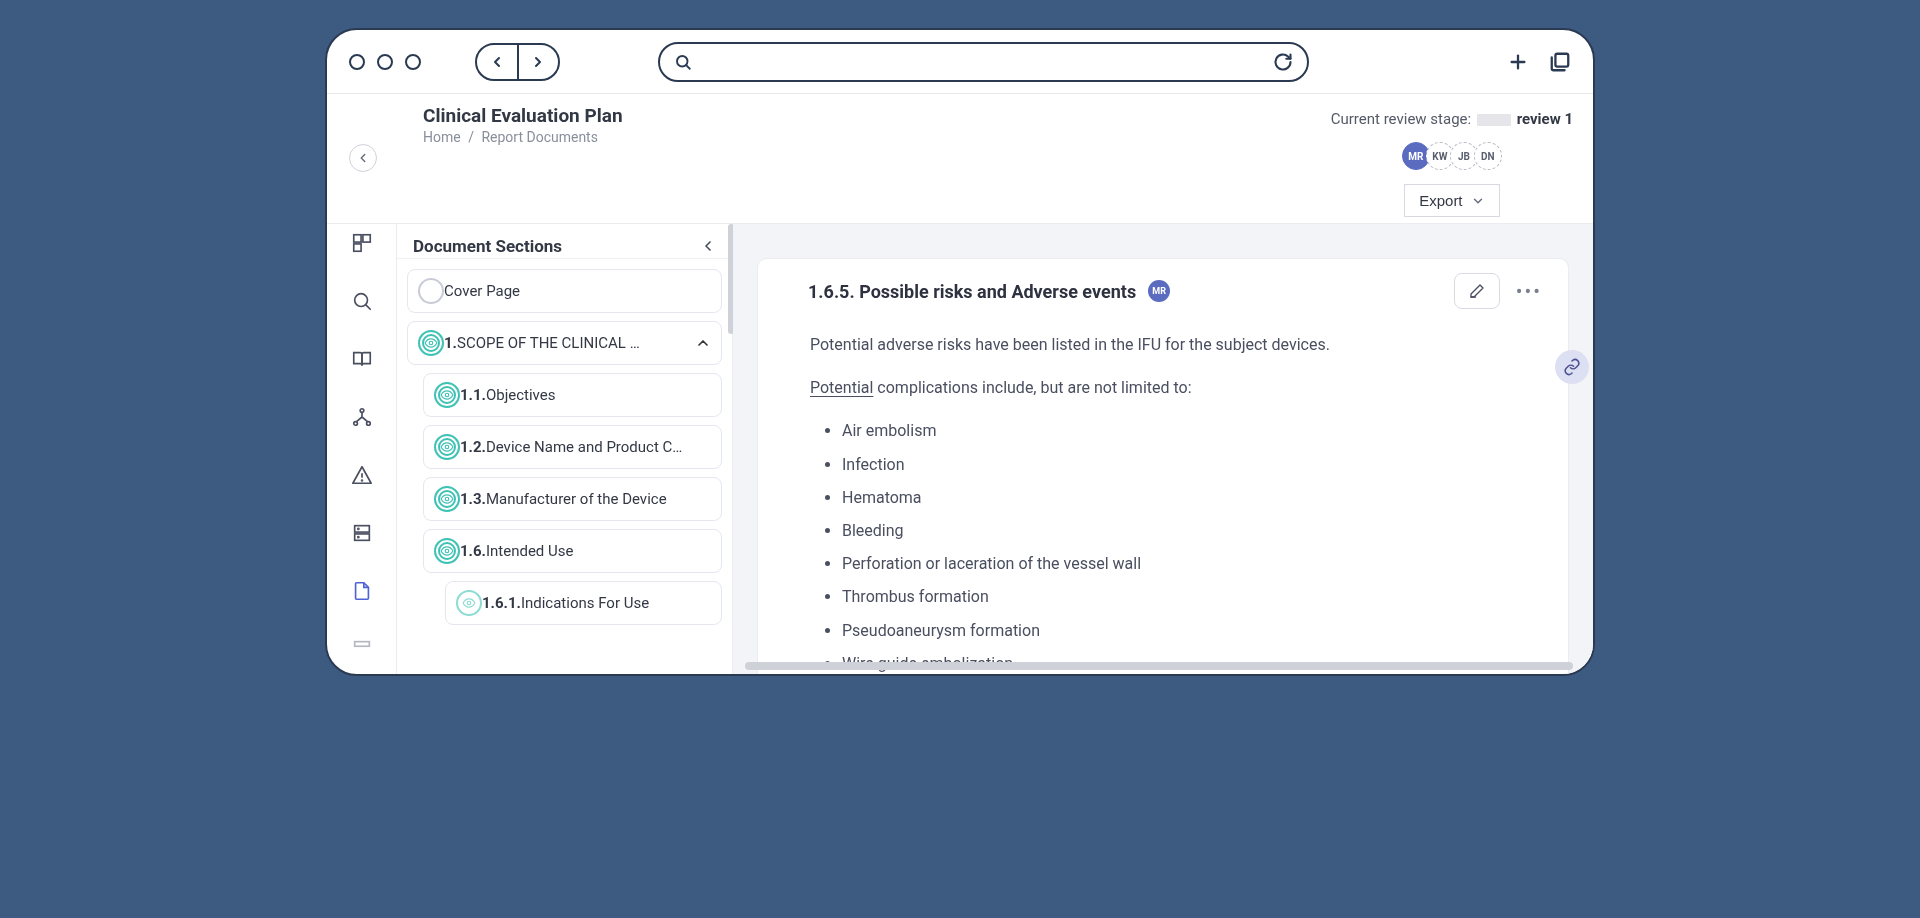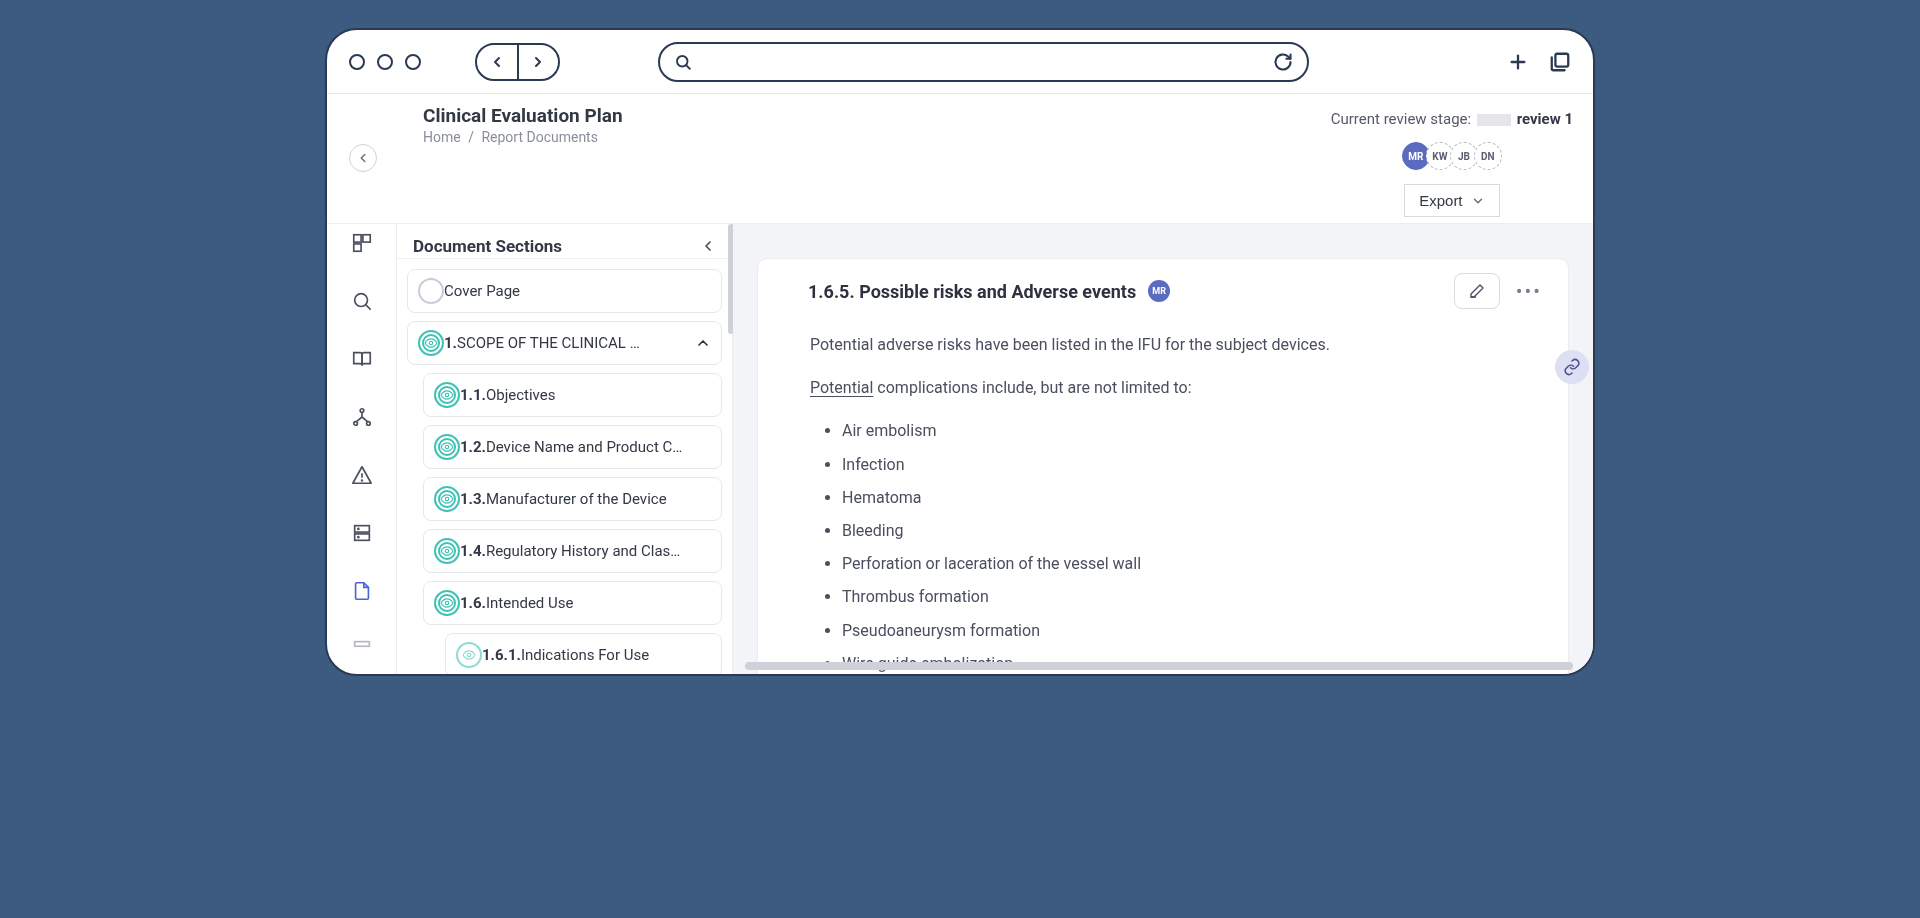--- a/index.html
+++ b/index.html
@@ -358,30 +358,20 @@
           </div>
           <div class="sec indent1">
             <div class="eye teal">
               <svg width="14" height="14" viewBox="0 0 24 24" fill="none" stroke="currentColor" stroke-width="2">
                 <path d="M2 12s3.5-7 10-7 10 7 10 7-3.5 7-10 7S2 12 2 12z"></path>
                 <circle cx="12" cy="12" r="3"></circle>
               </svg>
             </div>
             <span class="num">1.3.</span>
             <span class="label">Manufacturer of the Device</span>
-          </div>
-          <div class="sec indent1">
-            <div class="eye teal">
-              <svg width="14" height="14" viewBox="0 0 24 24" fill="none" stroke="currentColor" stroke-width="2">
-                <path d="M2 12s3.5-7 10-7 10 7 10 7-3.5 7-10 7S2 12 2 12z"></path>
-                <circle cx="12" cy="12" r="3"></circle>
-              </svg>
-            </div>
-            <span class="num">1.4.</span>
-            <span class="label">Regulatory History and Clas…</span>
           </div>
           <div class="sec indent1">
             <div class="eye teal">
               <svg width="14" height="14" viewBox="0 0 24 24" fill="none" stroke="currentColor" stroke-width="2">
                 <path d="M2 12s3.5-7 10-7 10 7 10 7-3.5 7-10 7S2 12 2 12z"></path>
                 <circle cx="12" cy="12" r="3"></circle>
               </svg>
             </div>
             <span class="num">1.6.</span>
             <span class="label">Intended Use</span>

